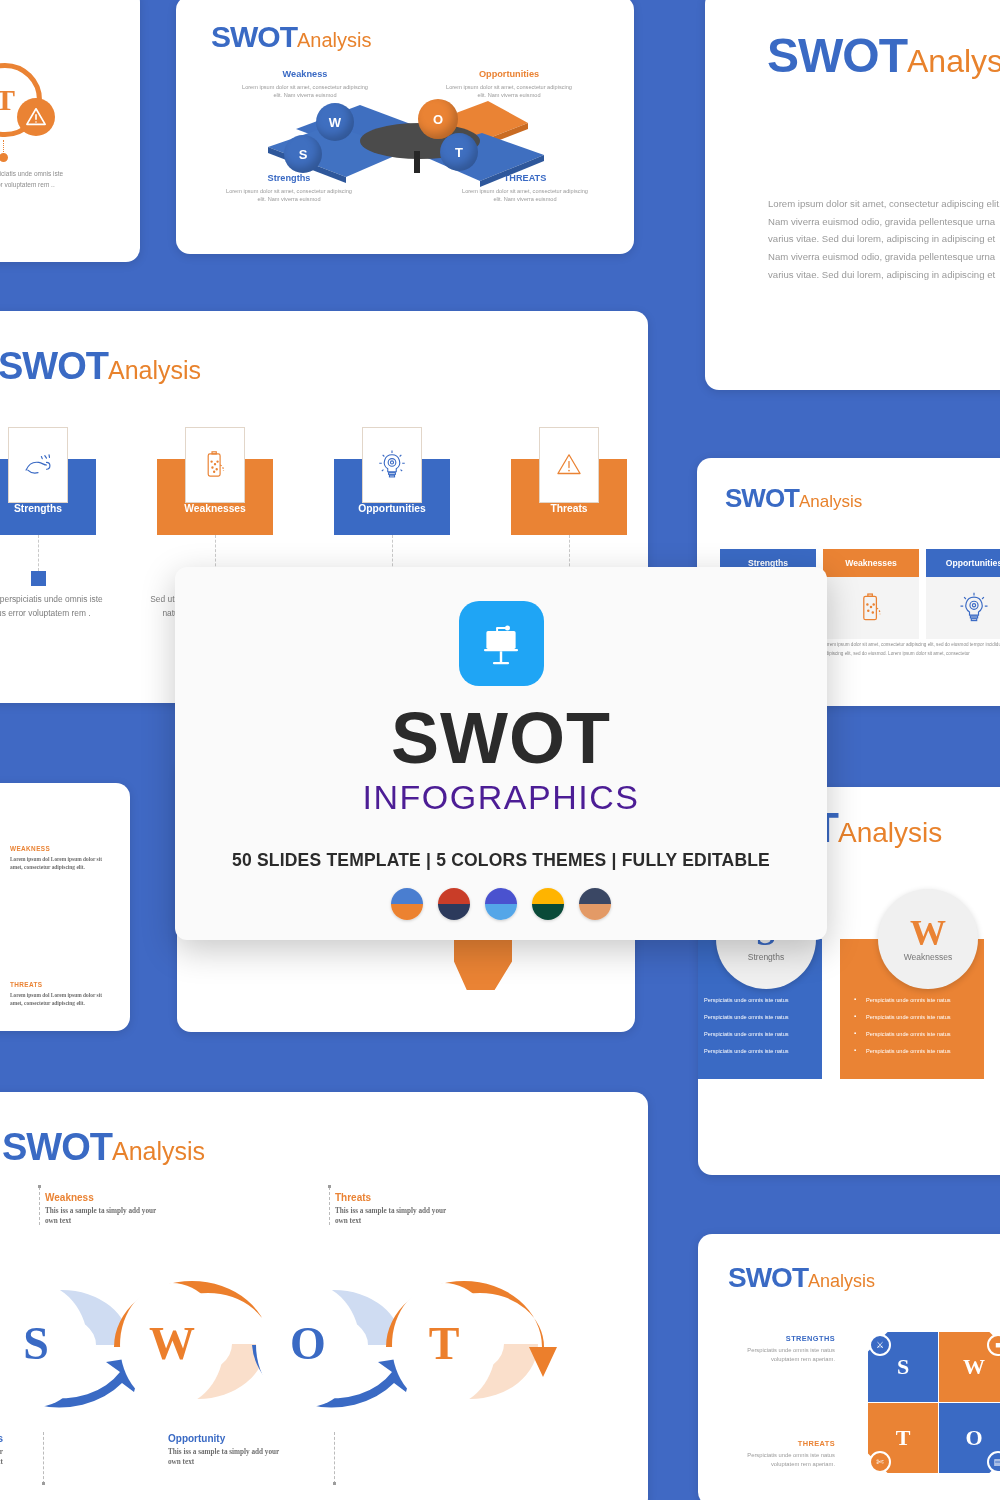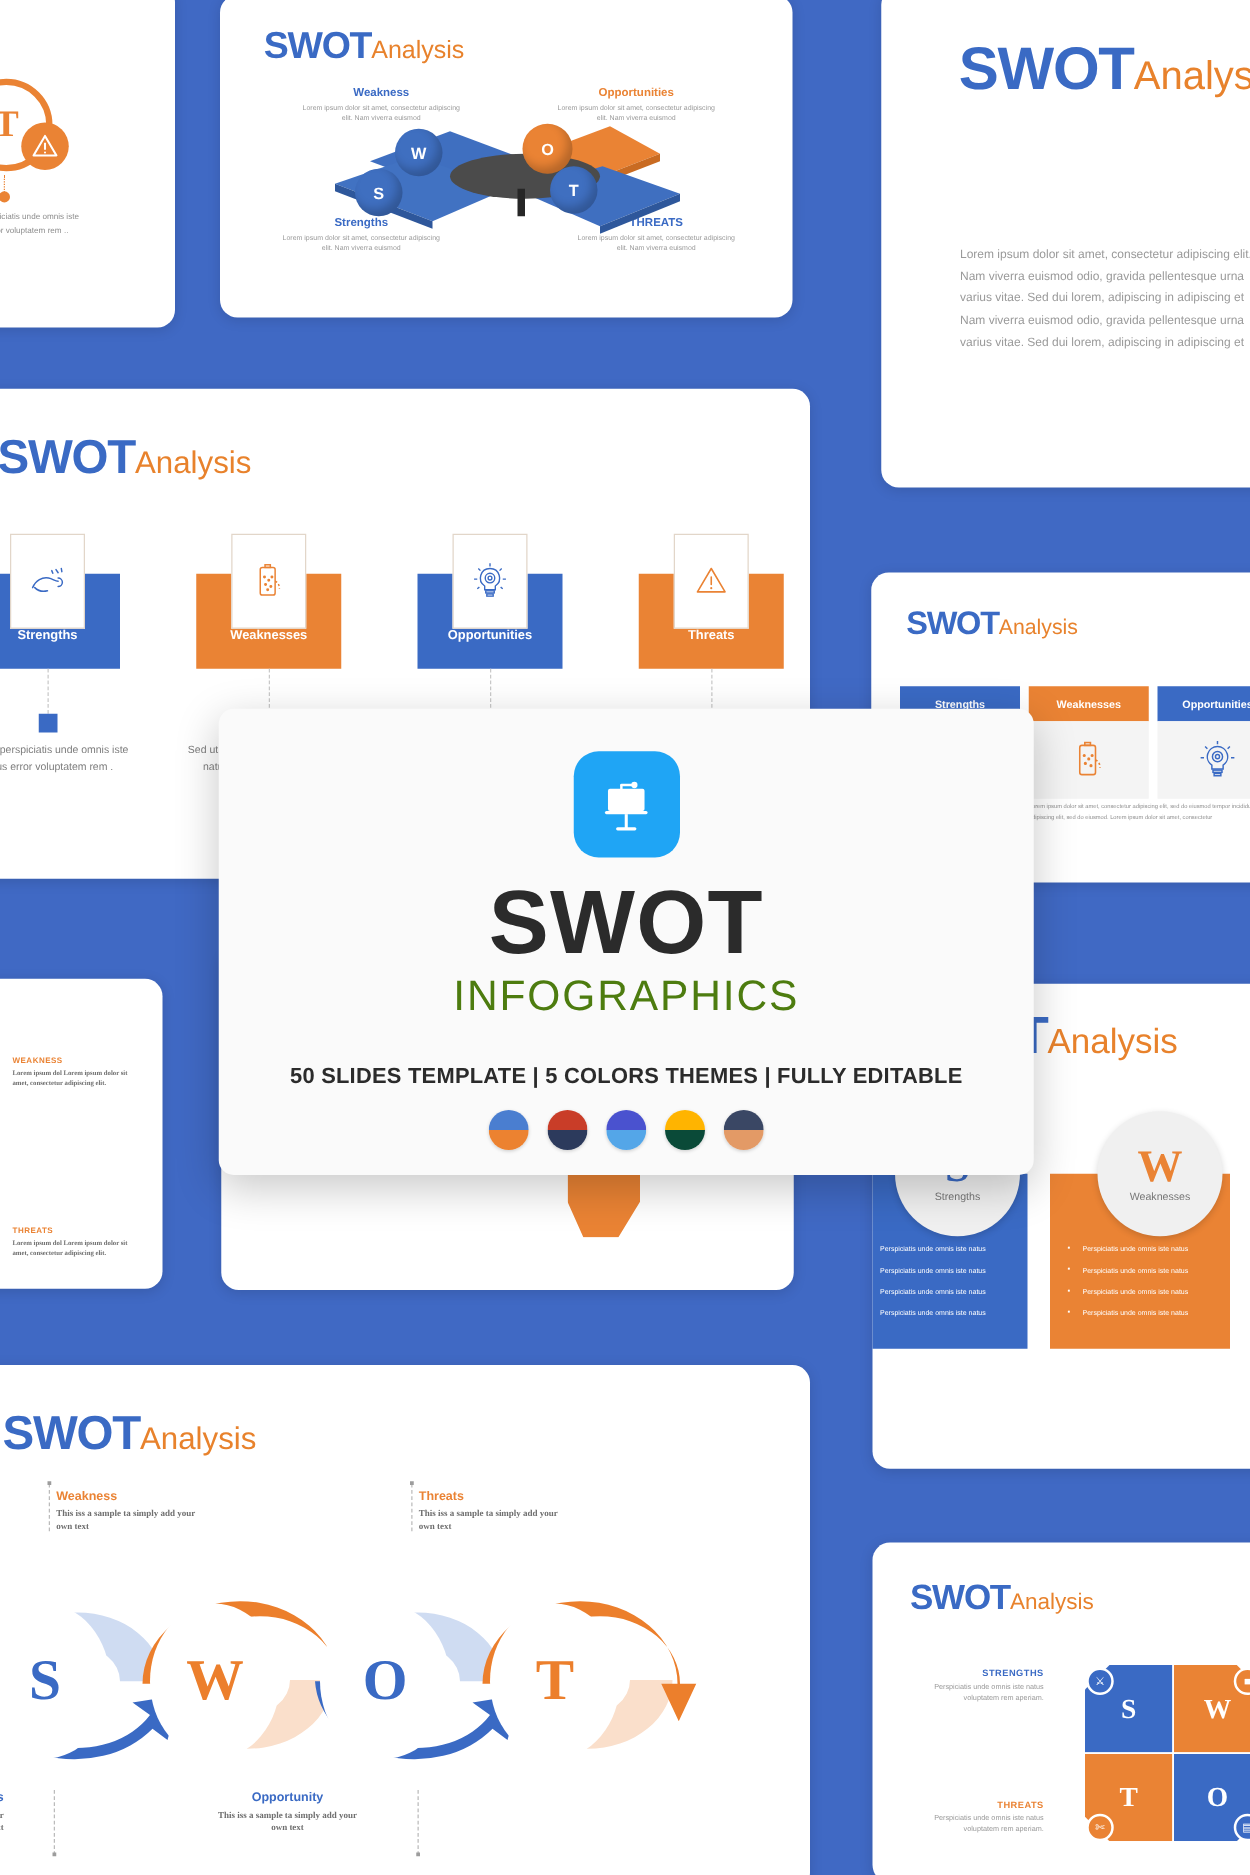--- a/index.html
+++ b/index.html
@@ -199,21 +199,21 @@
     width:85px; height:85px; margin:34px auto 0;
     background:#1fa5f5; border-radius:20px;
     display:flex; align-items:center; justify-content:center;
   }
   #hero .appicon svg { width:52px; height:52px; }
   #hero .h1 {
     font-size:72px; font-weight:bold; color:#2b2b2b;
     letter-spacing:1px; line-height:1; margin-top:16px;
   }
   #hero .h2 {
-    font-size:34px; color:#4d7c0f; letter-spacing:1.5px; margin-top:4px; font-weight:normal;
+    font-size:34px; color:#4c1d95; letter-spacing:1.5px; margin-top:4px; font-weight:normal;
   }
   #hero .tag {
     font-size:17.5px; color:#2b2b2b; margin-top:33px; letter-spacing:.2px;font-weight:bold;
   }
   #hero .swatches { display:flex; justify-content:center; gap:15px; margin-top:17px; }
   #hero .sw2 { width:32px; height:32px; border-radius:50%; overflow:hidden; box-shadow:0 1px 3px rgba(0,0,0,.18); }
   #hero .sw2 .a, #hero .sw2 .b { height:50%; }
 </style>
 </head>
 <body>
@@ -526,21 +526,21 @@
 
     <div class="vline" style="left:219px;top:340px;height:52px;"></div>
     <div class="vdot" style="left:218px;top:390px;"></div>
     <div class="cap9" style="left:55px;top:341px;text-align:right;">
       <div class="h" style="color:#3a6ac4">Strengths</div>
       <div class="t">This iss  a sample ta simply add your own text</div>
     </div>
 
     <div class="vline" style="left:510px;top:340px;height:52px;"></div>
     <div class="vdot" style="left:509px;top:390px;"></div>
-    <div class="cap9" style="left:344px;top:341px;text-align:center;">
+    <div class="cap9" style="left:344px;top:341px;text-align:left;">
       <div class="h" style="color:#3a6ac4">Opportunity</div>
       <div class="t">This iss  a sample ta simply add your own text</div>
     </div>
   </div>
 
   <div class="slide" id="s10">
     <div class="swot-head">
       <span class="sw">SWOT</span><span class="an">Analysis</span>
     </div>
 

